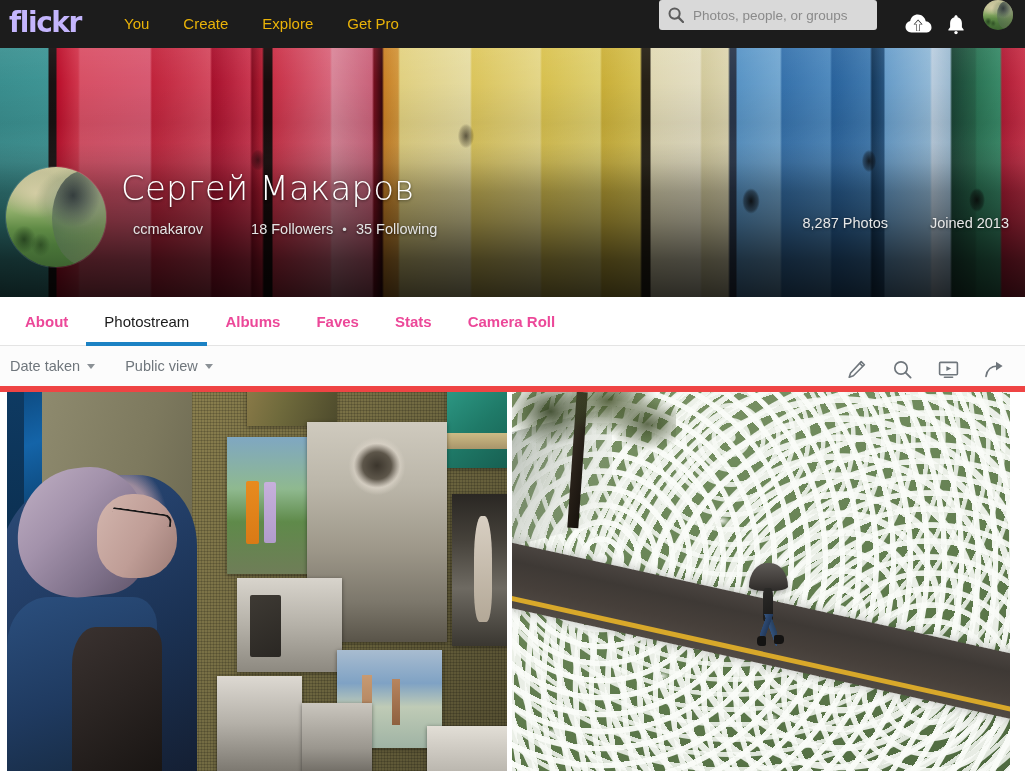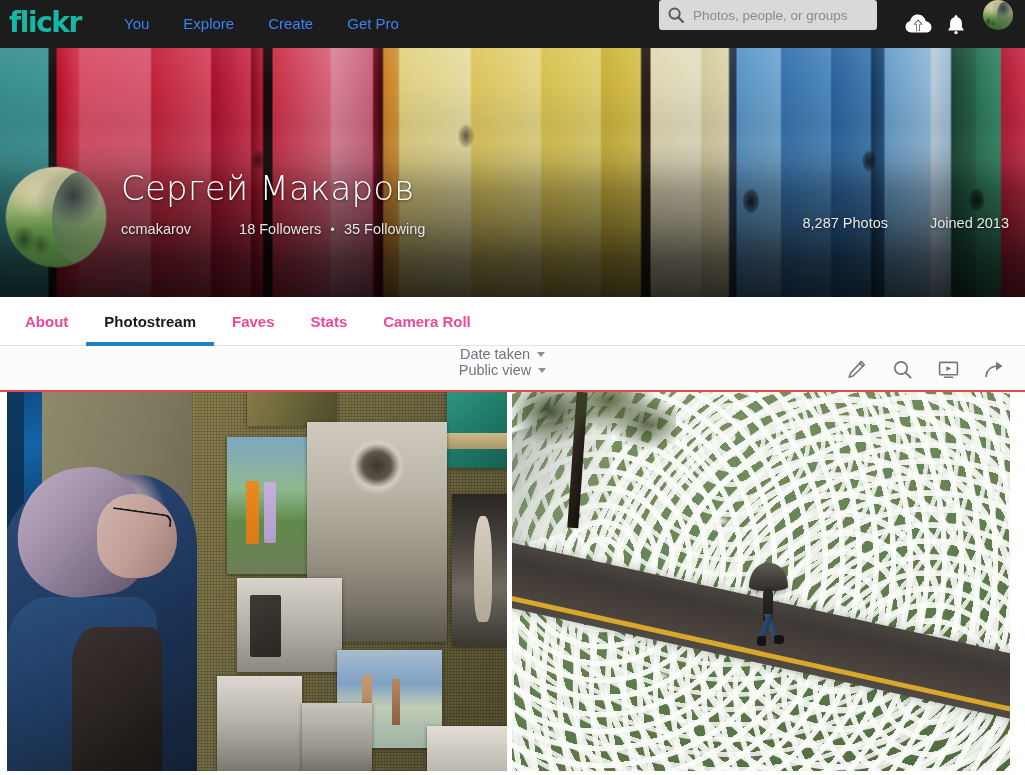--- a/index.html
+++ b/index.html
@@ -21,35 +21,35 @@
     background: #1c1c1c;
     display: flex;
     align-items: center;
     z-index: 40;
   }
 
   .logo {
     margin-left: 9px;
     font-size: 28px;
     font-weight: bold;
-    color: #14b8a6;
+    color: #c4b5fd;
     letter-spacing: -1.4px;
     line-height: 1;
     padding-bottom: 3px;
     font-family: "DejaVu Sans", sans-serif;
   }
 
   .nav-links {
     display: flex;
     align-items: center;
     margin-left: 26px;
     gap: 0;
   }
   .nav-link {
-    color: #3b82f6;
+    color: #eab308;
     font-size: 15px;
     padding: 0 17px;
     line-height: 48px;
     cursor: pointer;
     white-space: nowrap;
   }
 
   .topbar-right {
     position: absolute;
     right: 0;
@@ -263,21 +263,21 @@
   }
   .profile-meta {
     margin-top: 12px;
     display: flex;
     align-items: center;
     gap: 0;
     font-size: 14.5px;
     color: #e4e4e4;
     text-shadow: 0 1px 3px rgba(0,0,0,0.6);
   }
-  .meta-username { margin-right: 28px; cursor: pointer; }
+  .meta-username { margin-right: 28px; cursor: pointer; margin-left: 12px; }
   .meta-followers { cursor: pointer; margin-left: 20px; }
   .meta-dot { margin: 0 9px; font-size: 13px; color: #d8d8d8; }
   .meta-following { cursor: pointer; }
 
   .profile-stats {
     position: absolute;
     right: 16px;
     top: 48px;
     display: flex;
     align-items: center;
@@ -302,42 +302,41 @@
     position: relative;
     display: flex;
     align-items: center;
     padding: 0 18px;
     font-size: 15px;
     color: #ec4899;
     cursor: pointer;
     white-space: nowrap;
     font-weight: bold;
   }
-  .tab.active { color: #1a1a1a; font-weight: bold; }
+  .tab.active { color: #1a1a1a; font-weight: normal; }
   .tab.active::after {
     content: "";
     position: absolute;
     left: 0;
     right: 0;
     bottom: -1px;
     height: 4px;
     background: #1c82c4;
   }
 
   
   .toolbar {
     position: relative;
     width: 1025px;
     height: 46px;
     background: #fcfcfc;
-    border-bottom: 2px solid #ef4444;
+    border-bottom: 6px solid #ef4444;
     display: flex;
     align-items: center;
     padding-left: 10px;
-    flex-direction: column;
   }
   .dropdown {
     display: flex;
     align-items: center;
     font-size: 14.5px;
     color: #6f767c;
     cursor: pointer;
     margin-right: 30px;
   }
   .caret {
@@ -600,22 +599,22 @@
   }
 </style>
 </head>
 <body>
 
 <div class="topbar">
   <div class="logo">flickr</div>
 
   <div class="nav-links">
     <div class="nav-link">You</div>
+    <div class="nav-link">Create</div>
     <div class="nav-link">Explore</div>
-    <div class="nav-link">Create</div>
     <div class="nav-link">Get Pro</div>
   </div>
 
   <div class="topbar-right">
     <div class="search-wrap">
       <div class="search-icon-box">
         <svg width="16" height="16" viewBox="0 0 16 16" aria-hidden="true">
           <circle cx="6.6" cy="6.6" r="5.1" fill="none" stroke="#5c5c5c" stroke-width="2"></circle>
           <line x1="10.4" y1="10.4" x2="15" y2="15" stroke="#5c5c5c" stroke-width="2.2" stroke-linecap="round"></line>
         </svg>
@@ -669,20 +668,21 @@
     <div class="profile-stats">
       <span class="stat-photos">8,287 Photos</span>
       <span class="stat-joined">Joined 2013</span>
     </div>
   </div>
 </div>
 
 <div class="tabbar">
   <div class="tab">About</div>
   <div class="tab active">Photostream</div>
+  <div class="tab">Albums</div>
   <div class="tab">Faves</div>
   <div class="tab">Stats</div>
   <div class="tab">Camera Roll</div>
 </div>
 
 <div class="toolbar">
   <div class="dropdown">
     <span>Date taken</span>
     <span class="caret"></span>
   </div>

